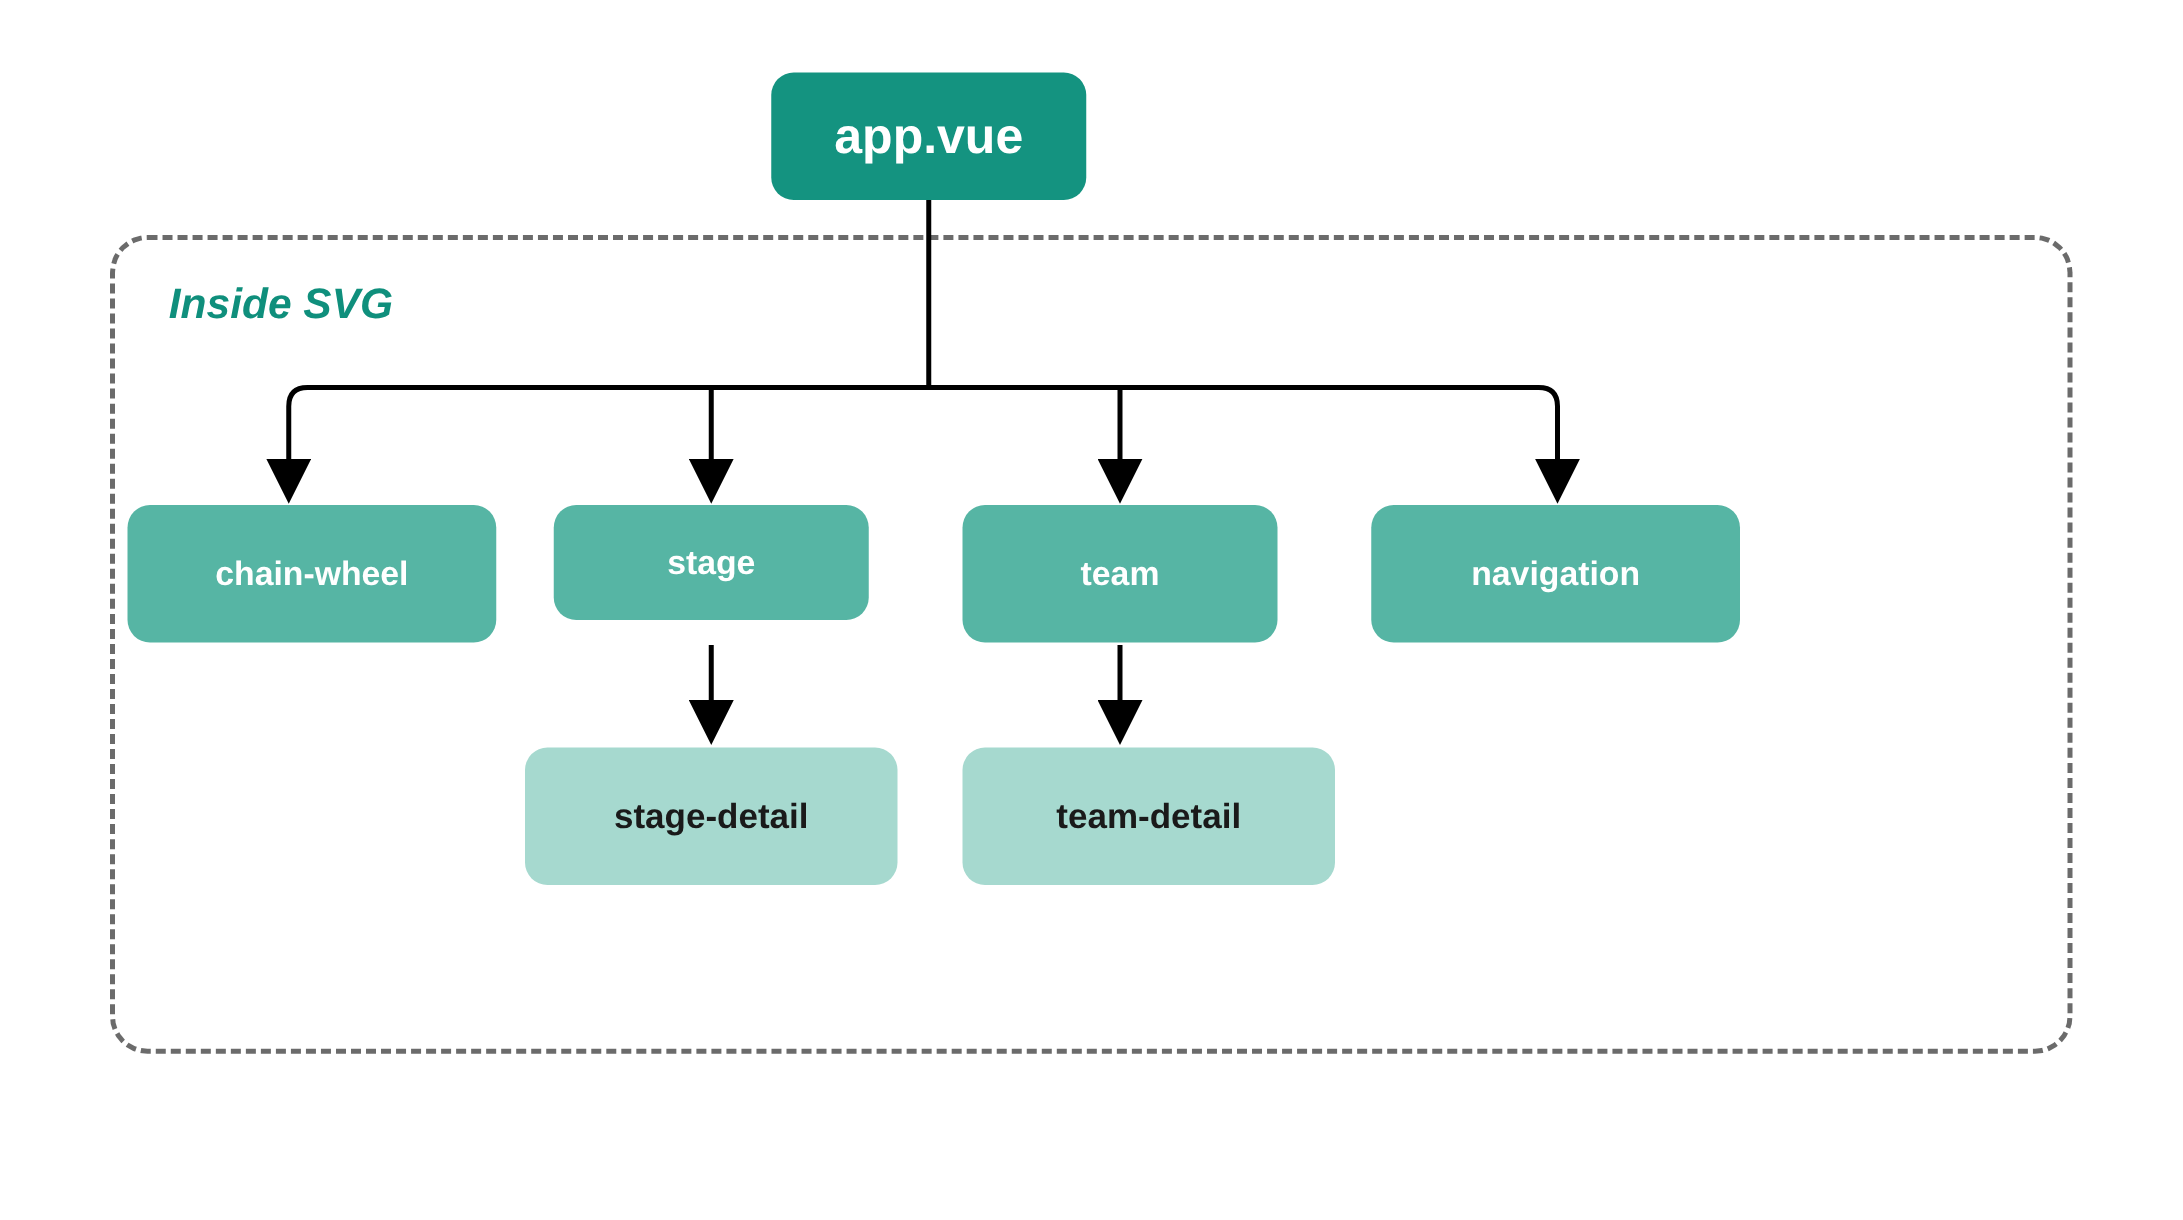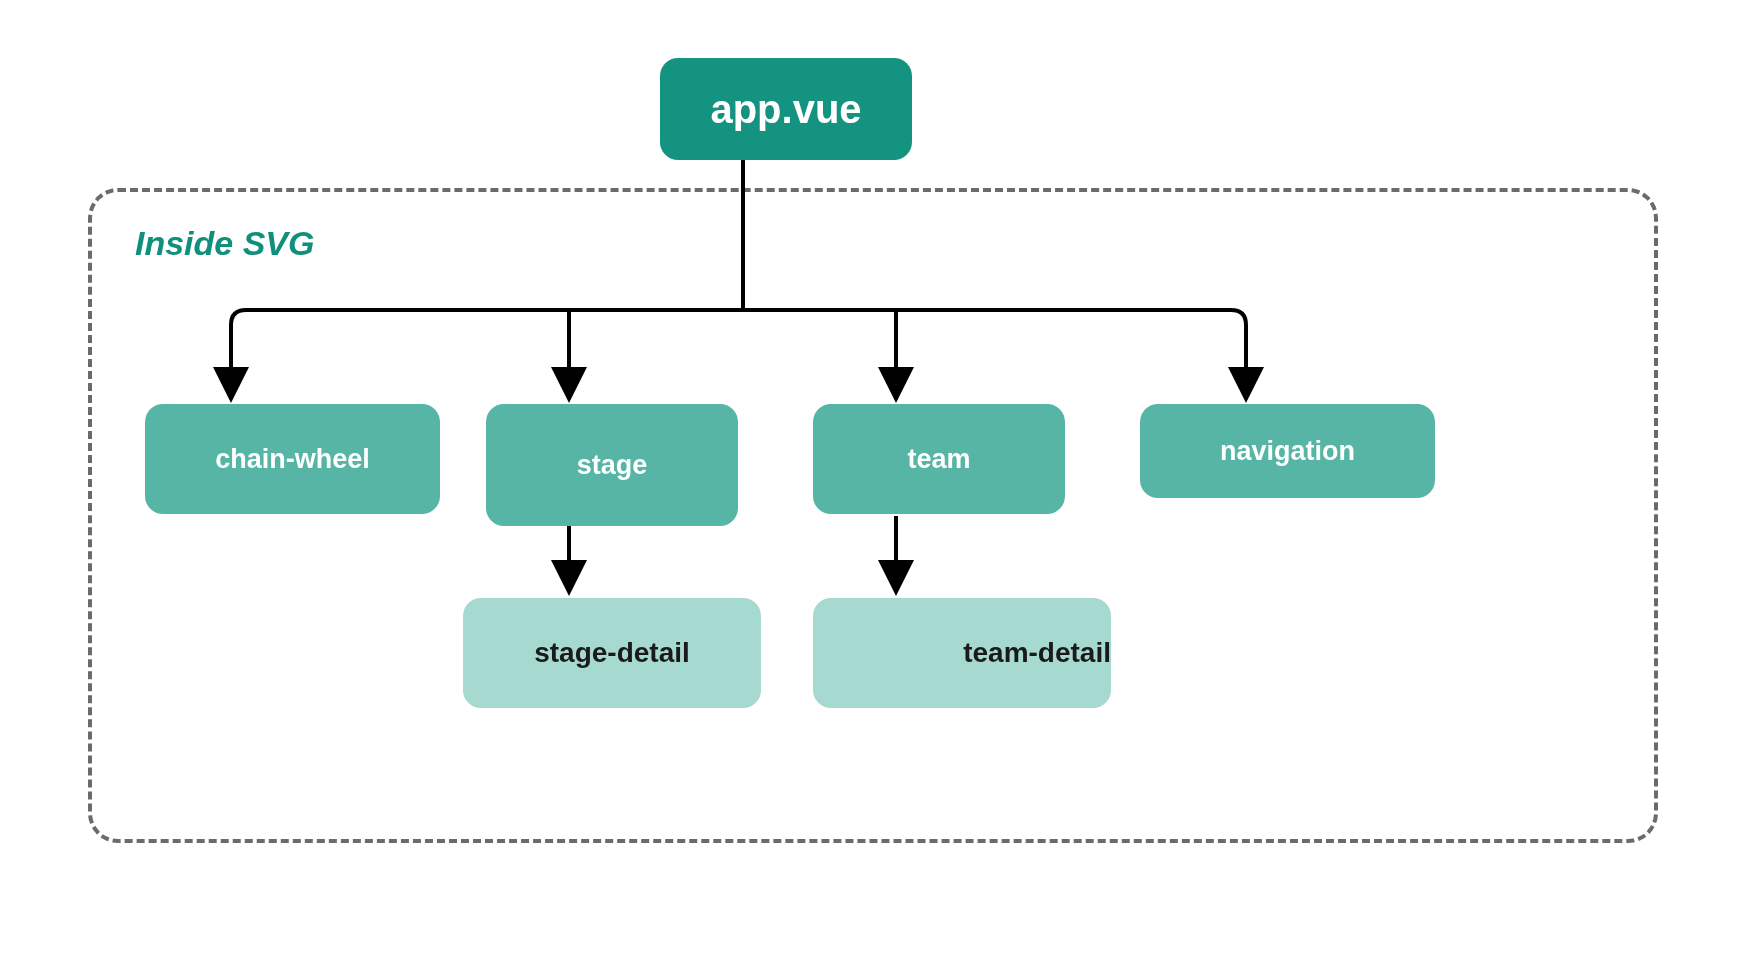--- a/index.html
+++ b/index.html
@@ -29,21 +29,20 @@
     color: #0f8f7c;
   }
   .node {
     position: absolute;
     display: flex;
     align-items: center;
     justify-content: center;
     border-radius: 18px;
     font-weight: 700;
     box-sizing: border-box;
-    margin-left: 43px;
   }
   .node.dark {
     background: #149380;
     color: #ffffff;
     font-size: 40px;
   }
   .node.mid {
     background: #56b5a4;
     color: #ffffff;
     font-size: 27px;
@@ -89,30 +88,30 @@
     <path d="M 896 516 L 896 590" stroke="#000" stroke-width="4" fill="none" marker-end="url(#arrow)"></path>
   </svg>
 
   <div class="node dark" style="left:617px; top:58px; width:252px; height:102px;">
     <span>app.vue</span>
   </div>
 
   <div class="node mid" style="left:102px; top:404px; width:295px; height:110px;">
     <span>chain-wheel</span>
   </div>
-  <div class="node mid" style="left:443px; top:404px; width:252px; height:122px;">
+  <div class="node mid" style="left:443px; top:404px; width:252px; height:92px;">
     <span>stage</span>
   </div>
   <div class="node mid" style="left:770px; top:404px; width:252px; height:110px;">
     <span>team</span>
   </div>
-  <div class="node mid" style="left:1097px; top:404px; width:295px; height:94px;">
+  <div class="node mid" style="left:1097px; top:404px; width:295px; height:110px;">
     <span>navigation</span>
   </div>
 
   <div class="node light" style="left:420px; top:598px; width:298px; height:110px;">
     <span>stage-detail</span>
   </div>
-  <div class="node light" style="left:770px; top:598px; width:298px; height:110px;justify-content:flex-end;">
+  <div class="node light" style="left:770px; top:598px; width:298px; height:110px;">
     <span>team-detail</span>
   </div>
 
 </div>
 
 </body></html>

